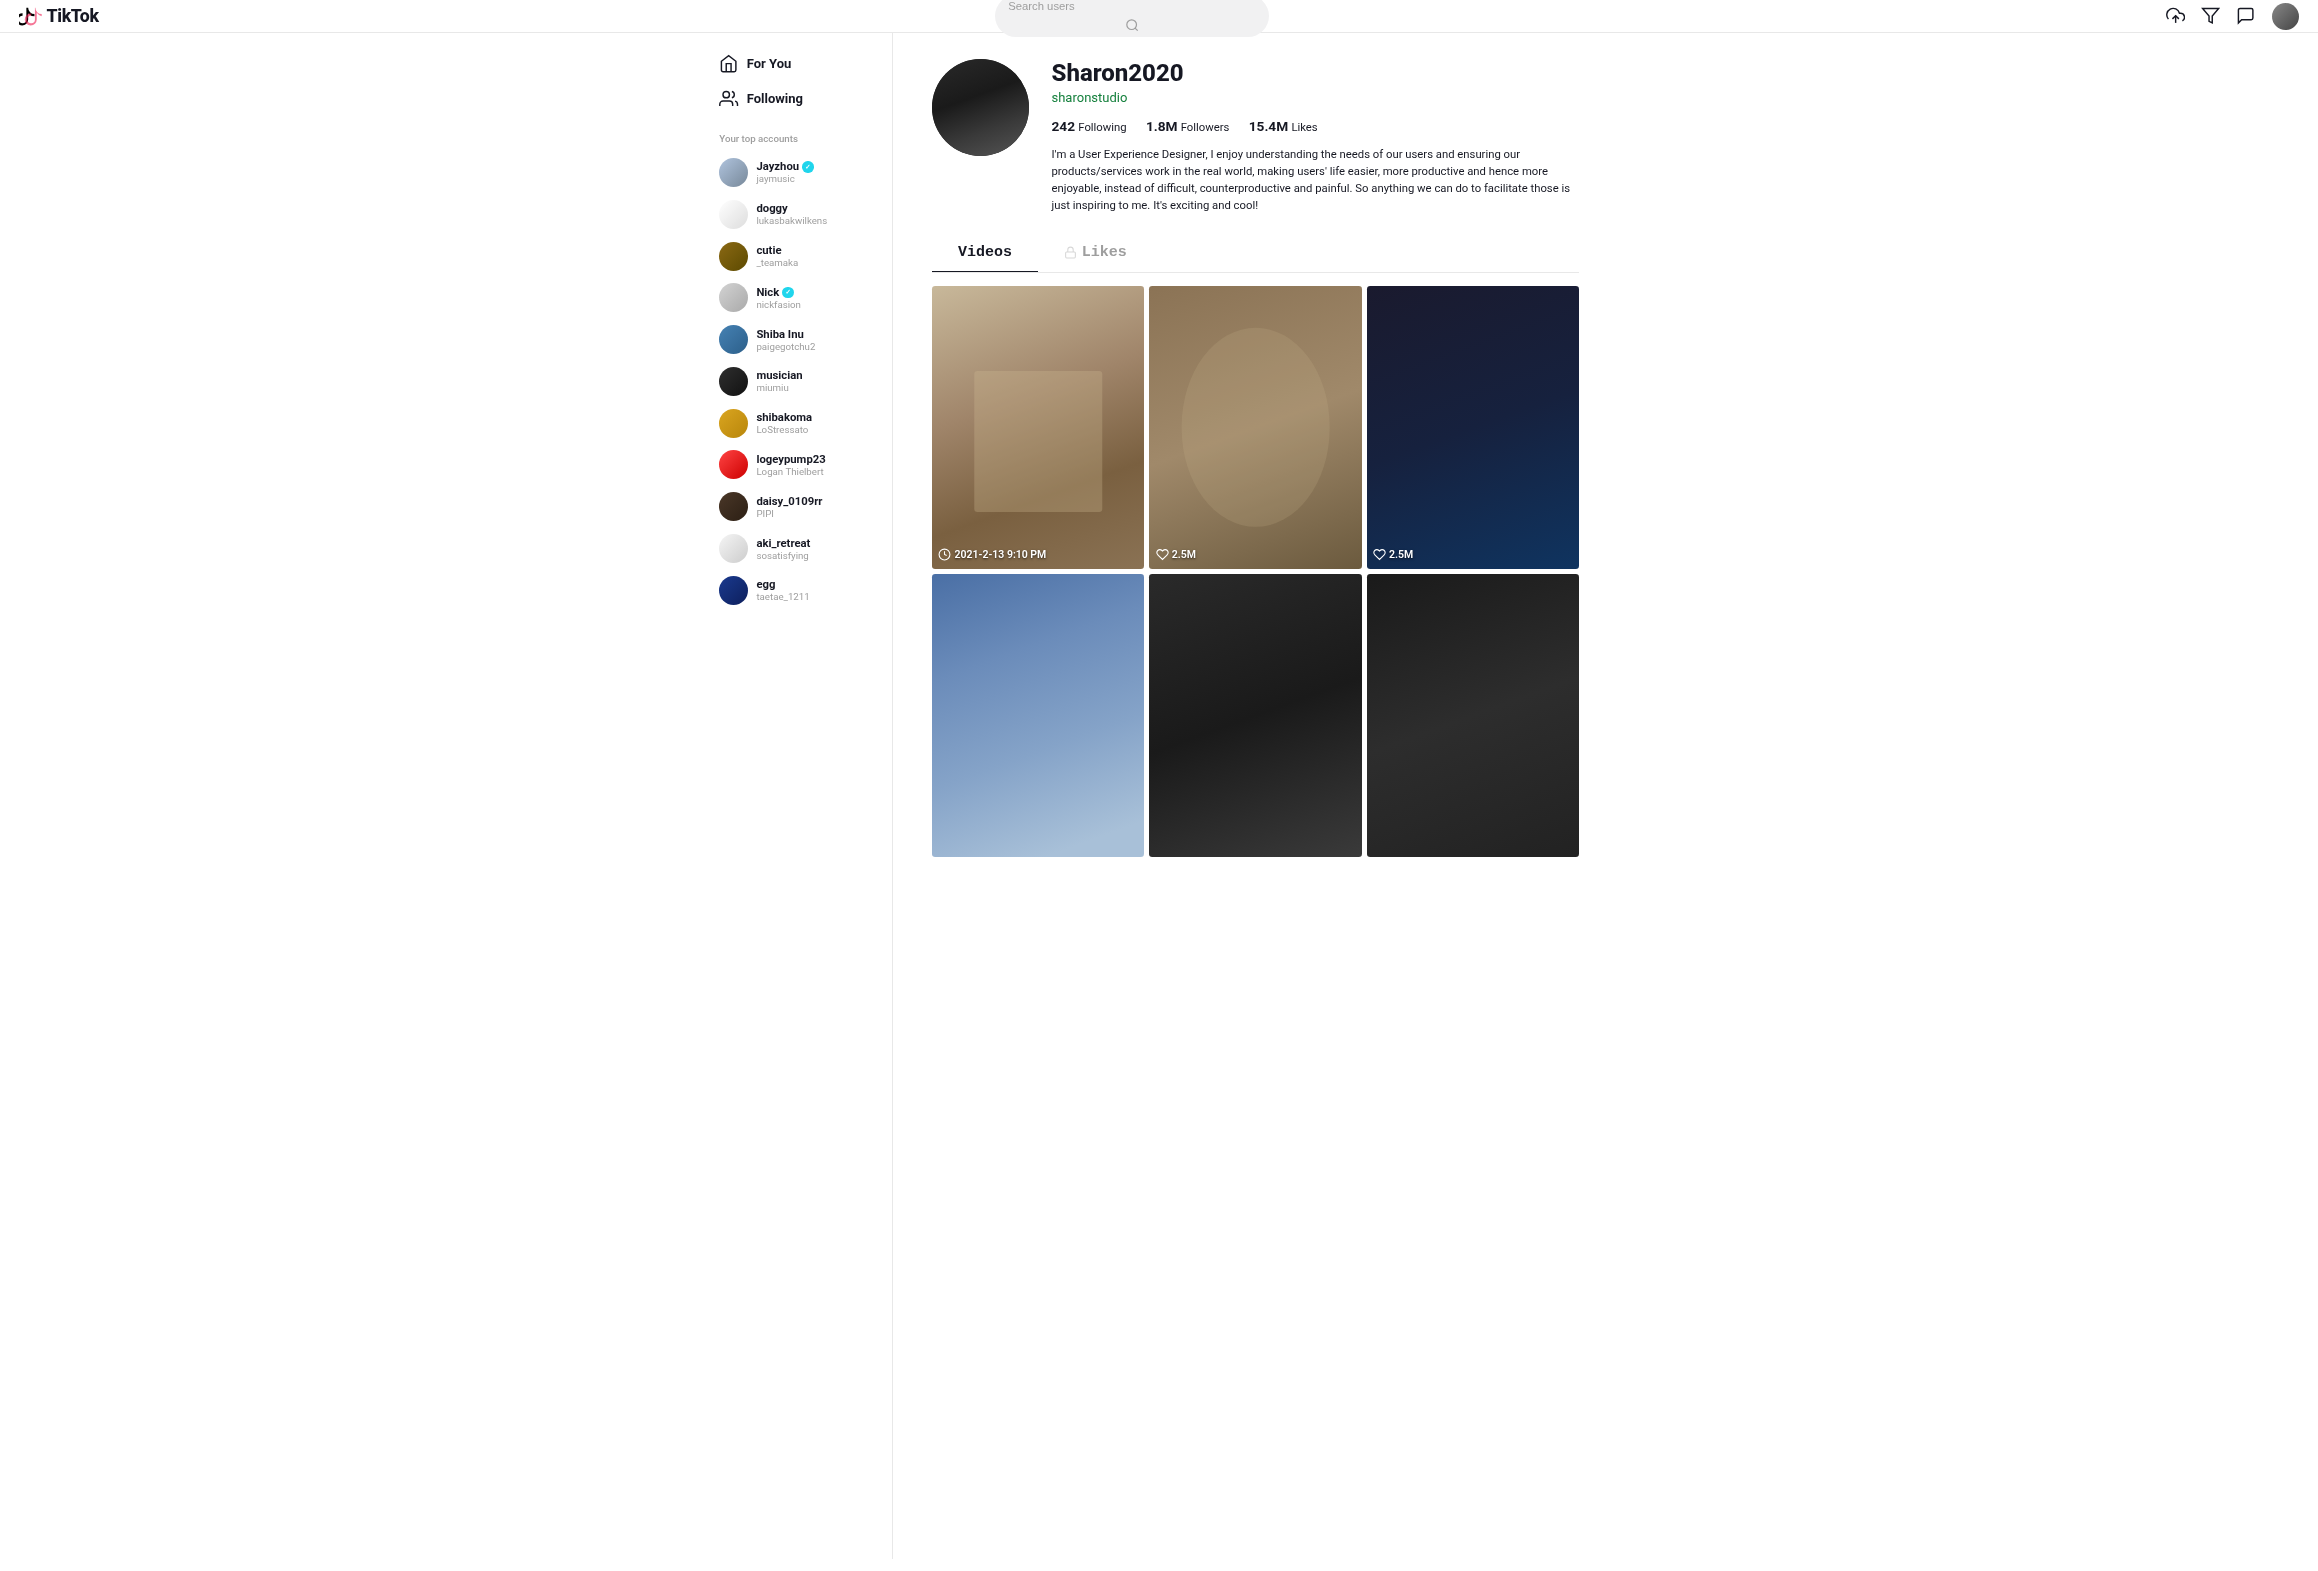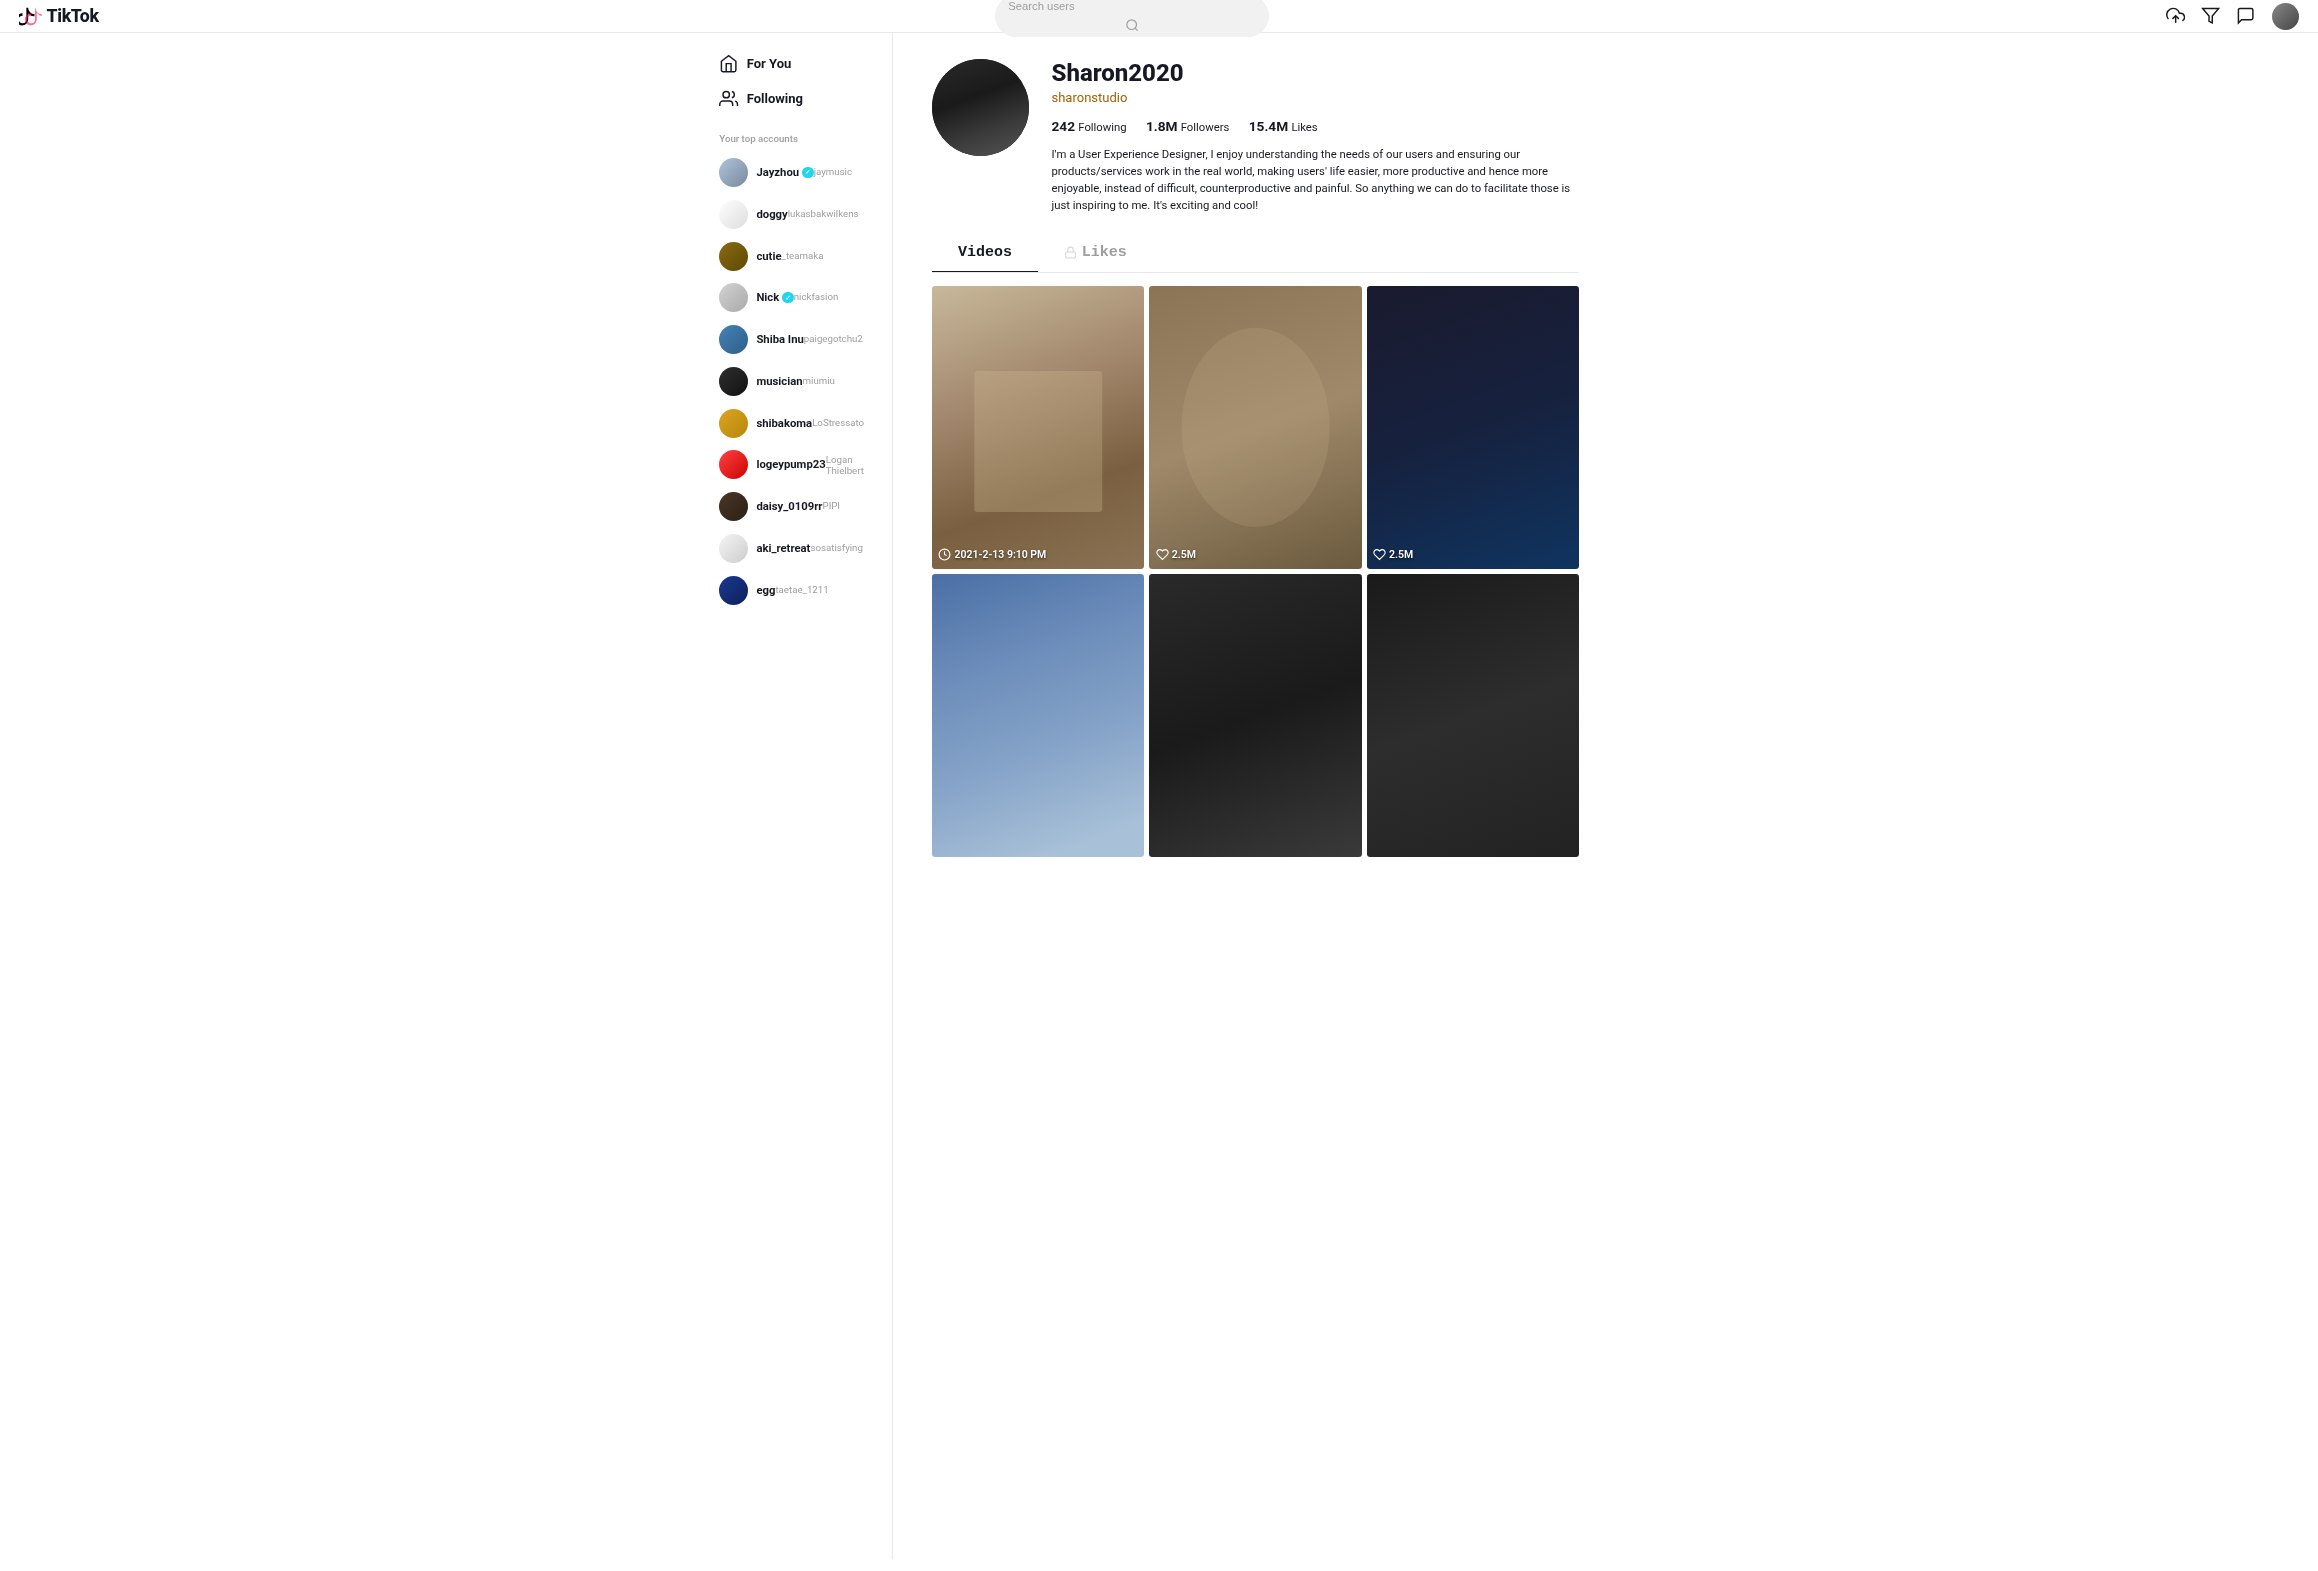--- a/index.html
+++ b/index.html
@@ -115,21 +115,21 @@
       border-radius: 6.4px;
       margin: 0 6.4px;
     }
     .account-avatar {
       width: 29px;
       height: 29px;
       border-radius: 50%;
       flex-shrink: 0;
       overflow: hidden;
     }
-    .account-info { display: flex; flex-direction: row; }
+    .account-info { display: flex; flex-direction: column; }
     .account-name {
       font-size: 11.3px;
       font-weight: 700;
       display: flex;
       align-items: center;
       gap: 3.2px;
     }
     .account-username { font-size: 9.7px; color: #9e9e9e; }
     .verified-badge {
       width: 11.3px;
@@ -176,21 +176,21 @@
       position: relative;
     }
     .profile-info { flex: 1; }
     .profile-username {
       font-size: 24px;
       font-weight: 800;
       margin-bottom: 3.2px;
     }
     .profile-handle {
       font-size: 13px;
-      color: #a16207;
+      color: #15803d;
       margin-bottom: 13px;
     }
     .profile-stats {
       display: flex;
       gap: 19.3px;
       margin-bottom: 13px;
     }
     .stat { display: flex; gap: 3.2px; align-items: baseline; }
     .stat-num { font-size: 13.7px; font-weight: 700; }
     .stat-label { font-size: 11.3px; color: #161823; }

